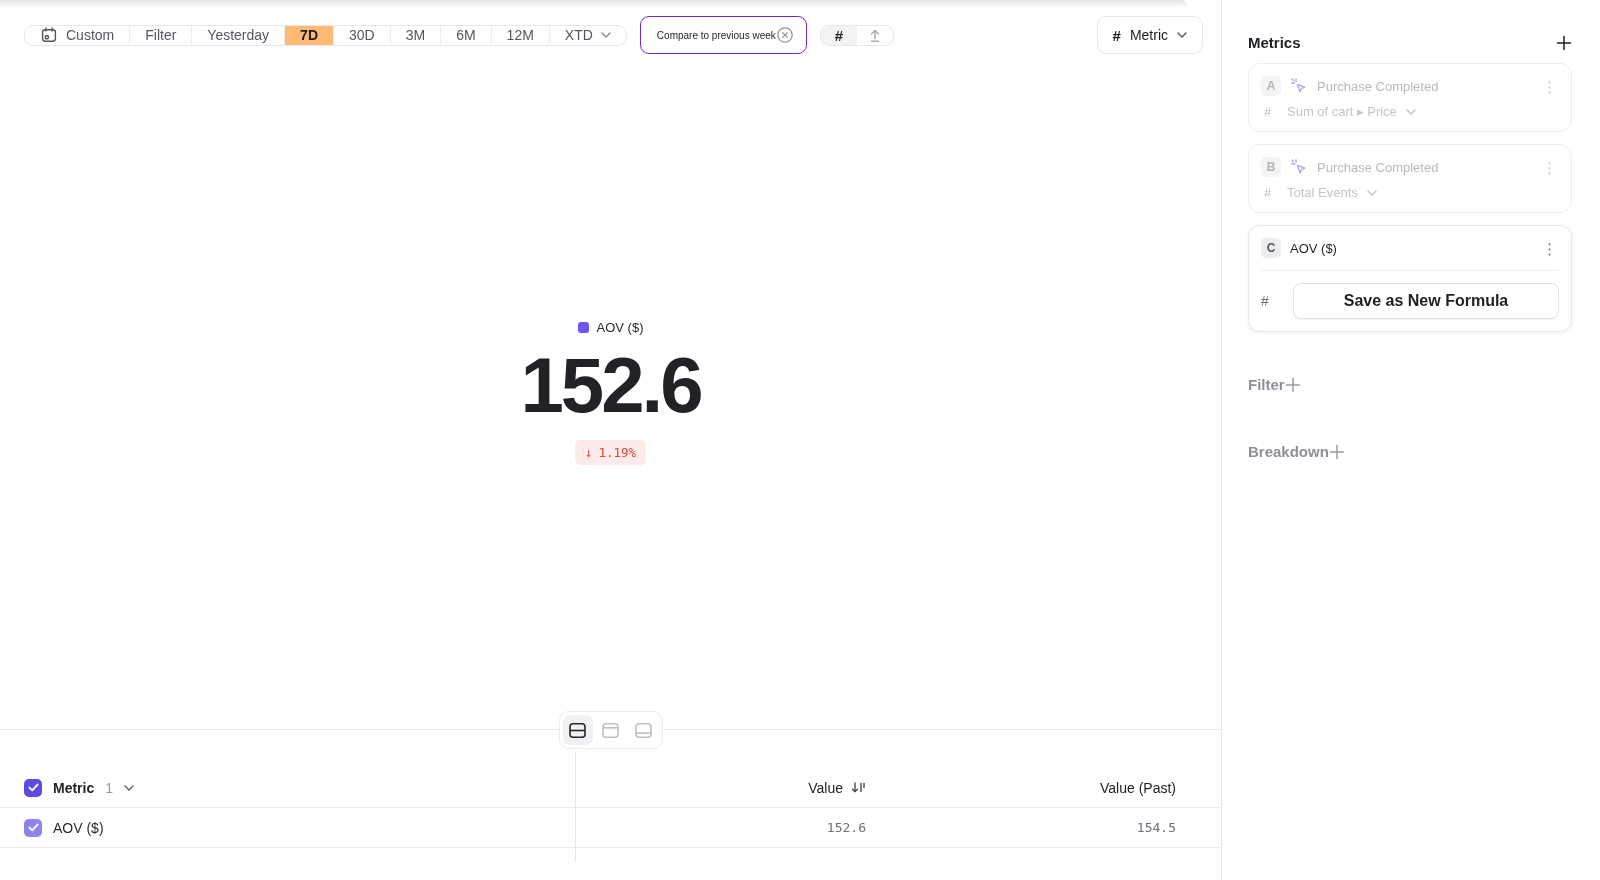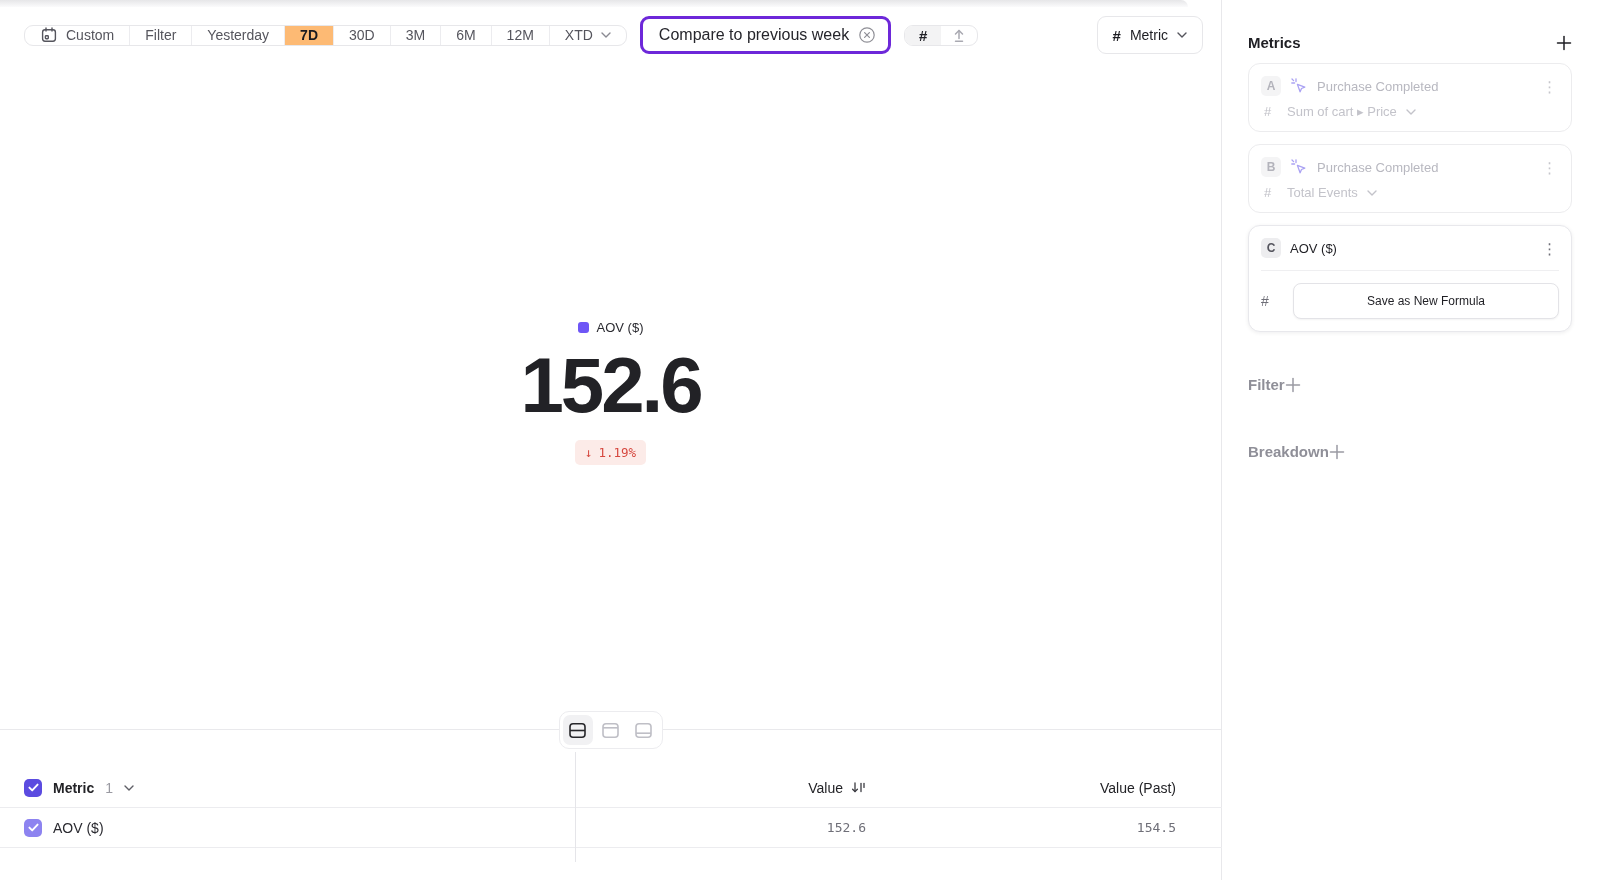--- a/index.html
+++ b/index.html
@@ -17,22 +17,22 @@
   .toolbar { position:absolute; top:16px; left:24px; right:18px;
     display:flex; align-items:center; gap:13px; }
   .spacer { flex:1; }
   .seg-group { display:flex; align-items:stretch; height:21px; background:#fff;
     border:1px solid #e7e7ea; border-radius:9px; overflow:hidden; }
   .seg { display:flex; align-items:center; gap:8px; padding:0 15px; font-size:14px;
     color:#55555d; background:transparent; border:none; border-right:1px solid #ececef;
     font-family:inherit; cursor:pointer; white-space:nowrap; }
   .seg:last-child { border-right:none; }
   .seg.selected { background:#fdba74; color:#1b1b20; font-weight:700; }
-  .chip { display:flex; align-items:center; gap:9px; height:38px; padding:0 12px 0 16px;
-    background:#fff; border:3px solid #6d28d9; border-radius:9px; font-size:16px;
+  .chip { display:flex; align-items:center; height:38px; padding:0 12px 0 16px;
+    background:#fff; border:1px solid #6d28d9; border-radius:9px; font-size:10px;
     color:#26262c; font-family:inherit; cursor:pointer; }
   .view-toggle .vt { display:flex; align-items:center; justify-content:center; width:36px;
     border:none; background:transparent; color:#a9a9b1; font-size:15px; cursor:pointer;
     font-family:inherit; }
   .view-toggle .vt.selected { background:#f3f3f4; color:#222228; font-weight:600; }
   .metric-btn { display:flex; align-items:center; gap:9px; height:38px; padding:0 15px;
     background:#fff; border:1px solid #e7e7ea; border-radius:9px; font-size:14px;
     font-weight:500; color:#1d1d22; font-family:inherit; cursor:pointer; }
   .hash-glyph { font-size:15px; font-weight:600; }
   .chev { flex:none; }
@@ -98,21 +98,21 @@
   .card.active .kebab { color:#6f6f78; }
   .card-sub { display:flex; align-items:center; gap:9px; margin-top:8px; padding-left:3px;
     color:#c3c3ca; font-size:13px; cursor:pointer; }
   .card-sub .sub-hash { font-size:13px; color:#c0c0c7; width:14px; }
   .formula-input { margin-top:12px; background:#f4f4f5; border-radius:8px; height:34px;
     line-height:34px; padding:0 12px; font-size:14px; color:#1f1f24; cursor:text; }
   .card-divider { height:1px; background:#efeff1; margin:12px 0 0; }
   .card-foot { display:flex; align-items:center; margin-top:12px; }
   .foot-hash { font-size:14px; color:#6f6f78; width:18px; }
   .save-btn { flex:1; margin-left:14px; height:36px; background:#fff;
-    border:1px solid #e3e3e7; border-radius:8px; font-size:12px; font-weight:400;
+    border:1px solid #e3e3e7; border-radius:8px; font-size:16px; font-weight:700;
     color:#1f1f24; font-family:inherit; cursor:pointer;
     box-shadow:0 1px 2px rgba(18,18,24,.05); }
   .side-section { display:flex; align-items:center; justify-content:flex-start;
     margin-top:44px; }
   .side-section .sec-label { font-size:15px; font-weight:700; color:#8f8f98; }
   .side-section.breakdown { margin-top:50px; }
 </style>
 </head>
 <body>
 

